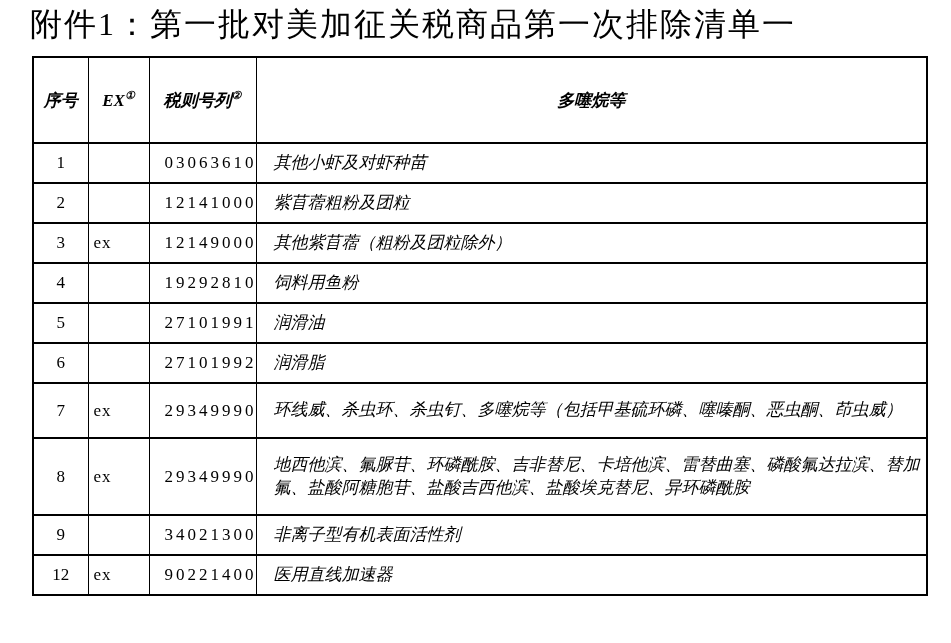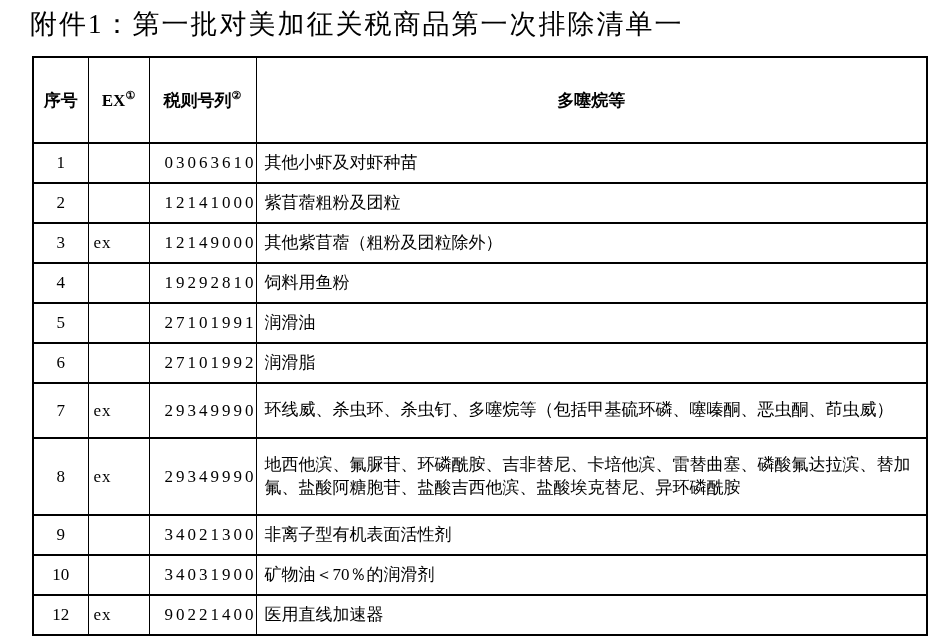--- a/index.html
+++ b/index.html
@@ -13,21 +13,21 @@
     height: 643px;
     font-family: "Liberation Serif", "DejaVu Serif", serif;
     overflow: hidden;
   }
   .page {
     width: 951px;
     height: 643px;
     position: relative;
   }
   .title {
-    font-size: 27px;
+    font-size: 32px;
     font-weight: normal;
     letter-spacing: 2px;
     margin: 0;
     padding: 6px 0 0 30px;
     line-height: 36px;
     white-space: nowrap;
   }
   table.tariff {
     border-collapse: collapse;
     table-layout: fixed;
@@ -42,32 +42,33 @@
     border-right: 1.5px solid #000;
     font-size: 17px;
     vertical-align: middle;
     padding: 0;
     overflow: hidden;
   }
   thead th {
     height: 84px;
     font-weight: bold;
     text-align: center;
+    font-style: italic;
   }
   thead th sup {
     font-size: 11px;
     font-weight: bold;
   }
   tbody td { height: 32px; }
   tbody tr:nth-child(7) td { height: 47px; }
   tbody tr:nth-child(8) td { height: 69px; }
   td.cell-no { text-align: center; }
   td.cell-ex { padding-left: 5px; letter-spacing: 1px; }
   td.cell-code { padding-left: 15px; letter-spacing: 3px; }
-  td.cell-name { padding: 3px 6px 3px 8px; line-height: 1.35; }
+  td.cell-name { padding: 3px 6px 3px 17px; line-height: 1.35; font-style: italic; }
 </style>
 </head>
 <body>
 
 <div class="page">
 
   <h1 class="title">附件1：第一批对美加征关税商品第一次排除清单一</h1>
 
   <table class="tariff">
     <colgroup>
@@ -133,26 +134,20 @@
           <td class="cell-code">29349990</td>
           <td class="cell-name">地西他滨、氟脲苷、环磷酰胺、吉非替尼、卡培他滨、雷替曲塞、磷酸氟达拉滨、替加氟、盐酸阿糖胞苷、盐酸吉西他滨、盐酸埃克替尼、异环磷酰胺</td>
         </tr>
         <tr>
           <td class="cell-no">9</td>
           <td class="cell-ex"></td>
           <td class="cell-code">34021300</td>
           <td class="cell-name">非离子型有机表面活性剂</td>
         </tr>
         <tr>
-          <td class="cell-no">10</td>
-          <td class="cell-ex"></td>
-          <td class="cell-code">34031900</td>
-          <td class="cell-name">矿物油＜70％的润滑剂</td>
-        </tr>
-        <tr>
           <td class="cell-no">12</td>
           <td class="cell-ex">ex</td>
           <td class="cell-code">90221400</td>
           <td class="cell-name">医用直线加速器</td>
         </tr>
       </tbody>
   </table>
 
 </div>
 

